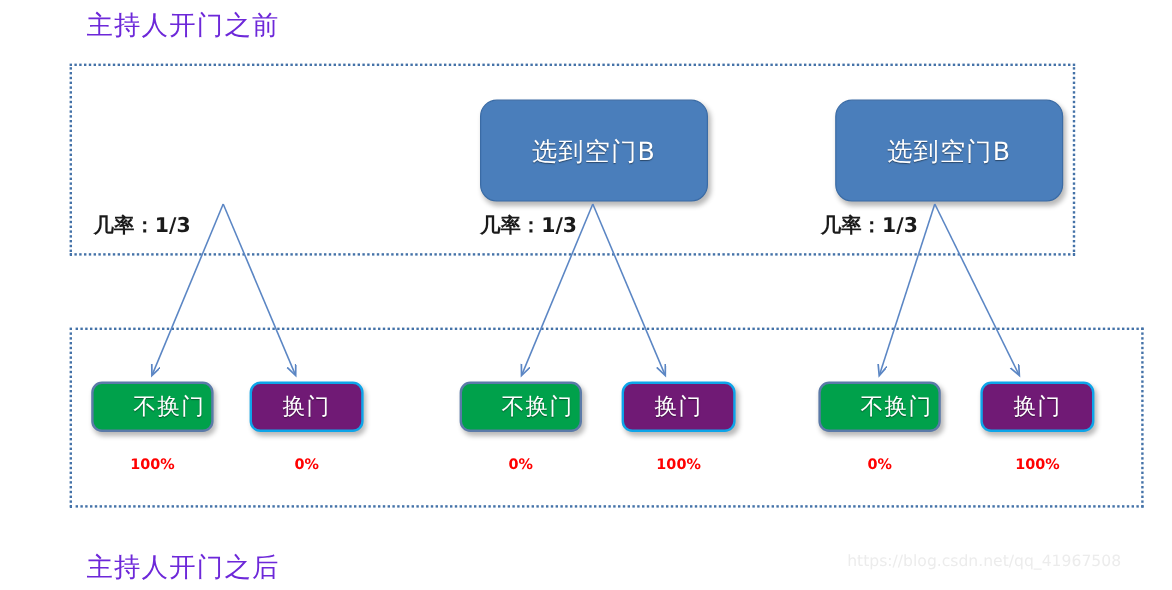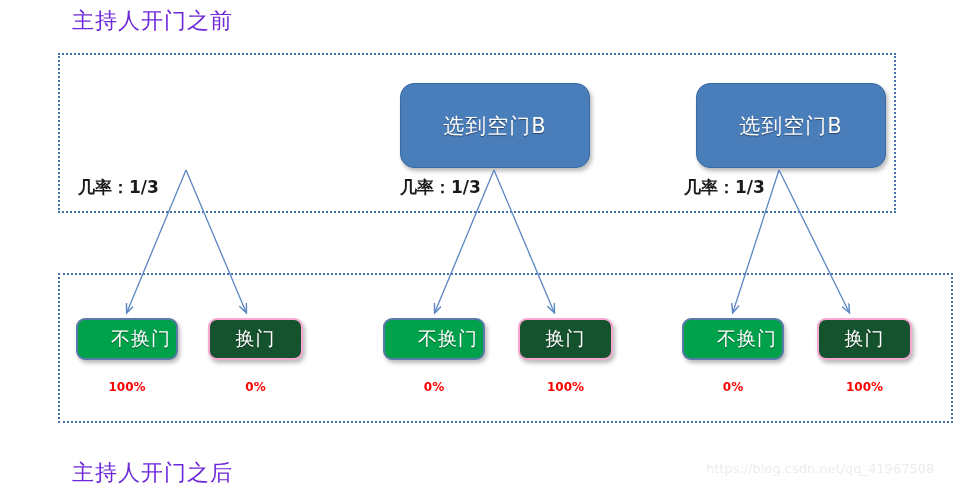--- a/index.html
+++ b/index.html
@@ -53,22 +53,22 @@
   }
   .node-green{
     background:#00a14b;
     border:2px solid #5b7aa8;
     font-size:19px;
     letter-spacing:1px;
     border-radius:9px;
     padding-left:28px;
   }
   .node-purple{
-    background:#14532d;
-    border:2px solid #f9a8d4;
+    background:#701a75;
+    border:2px solid #0ea5e9;
     font-size:19px;
     letter-spacing:1px;
     border-radius:9px;
   }
 
   .prob-label{
     position:absolute;
     font-size:17px;
     color:#1a1a1a;
     font-weight:bold;

